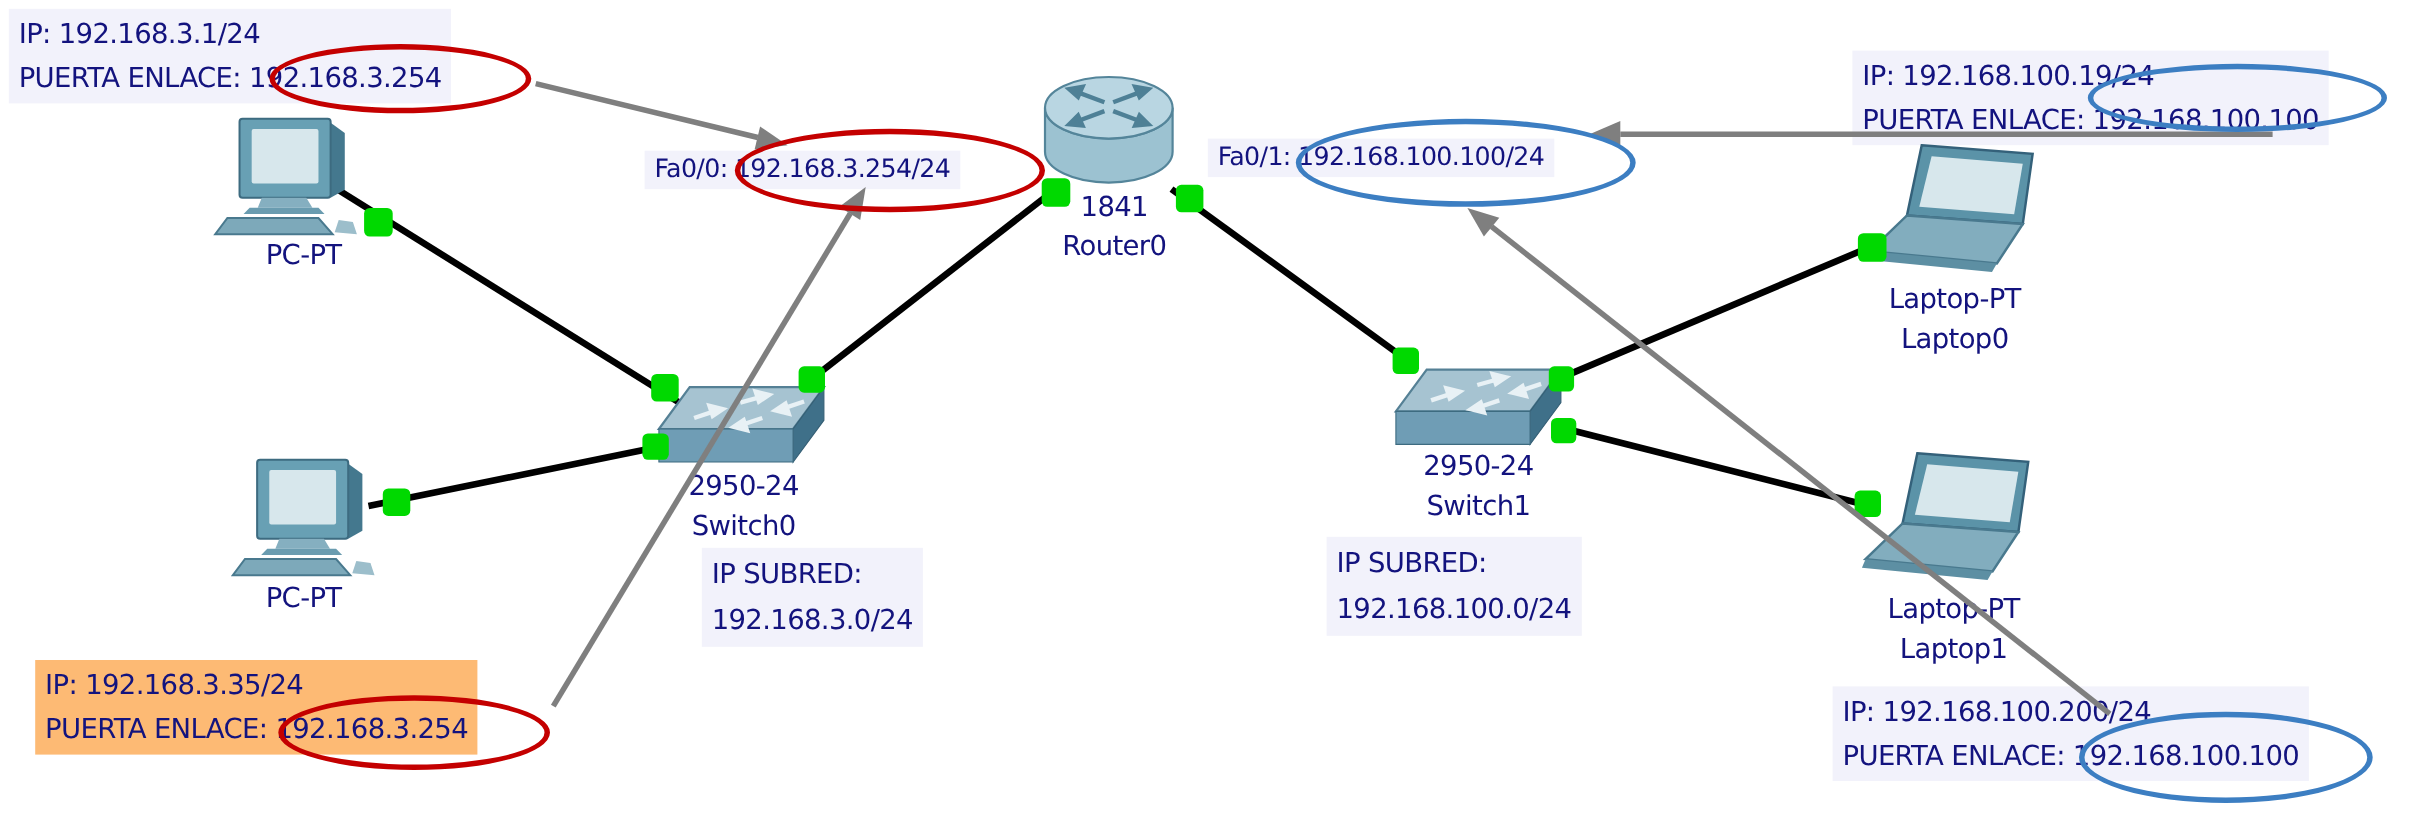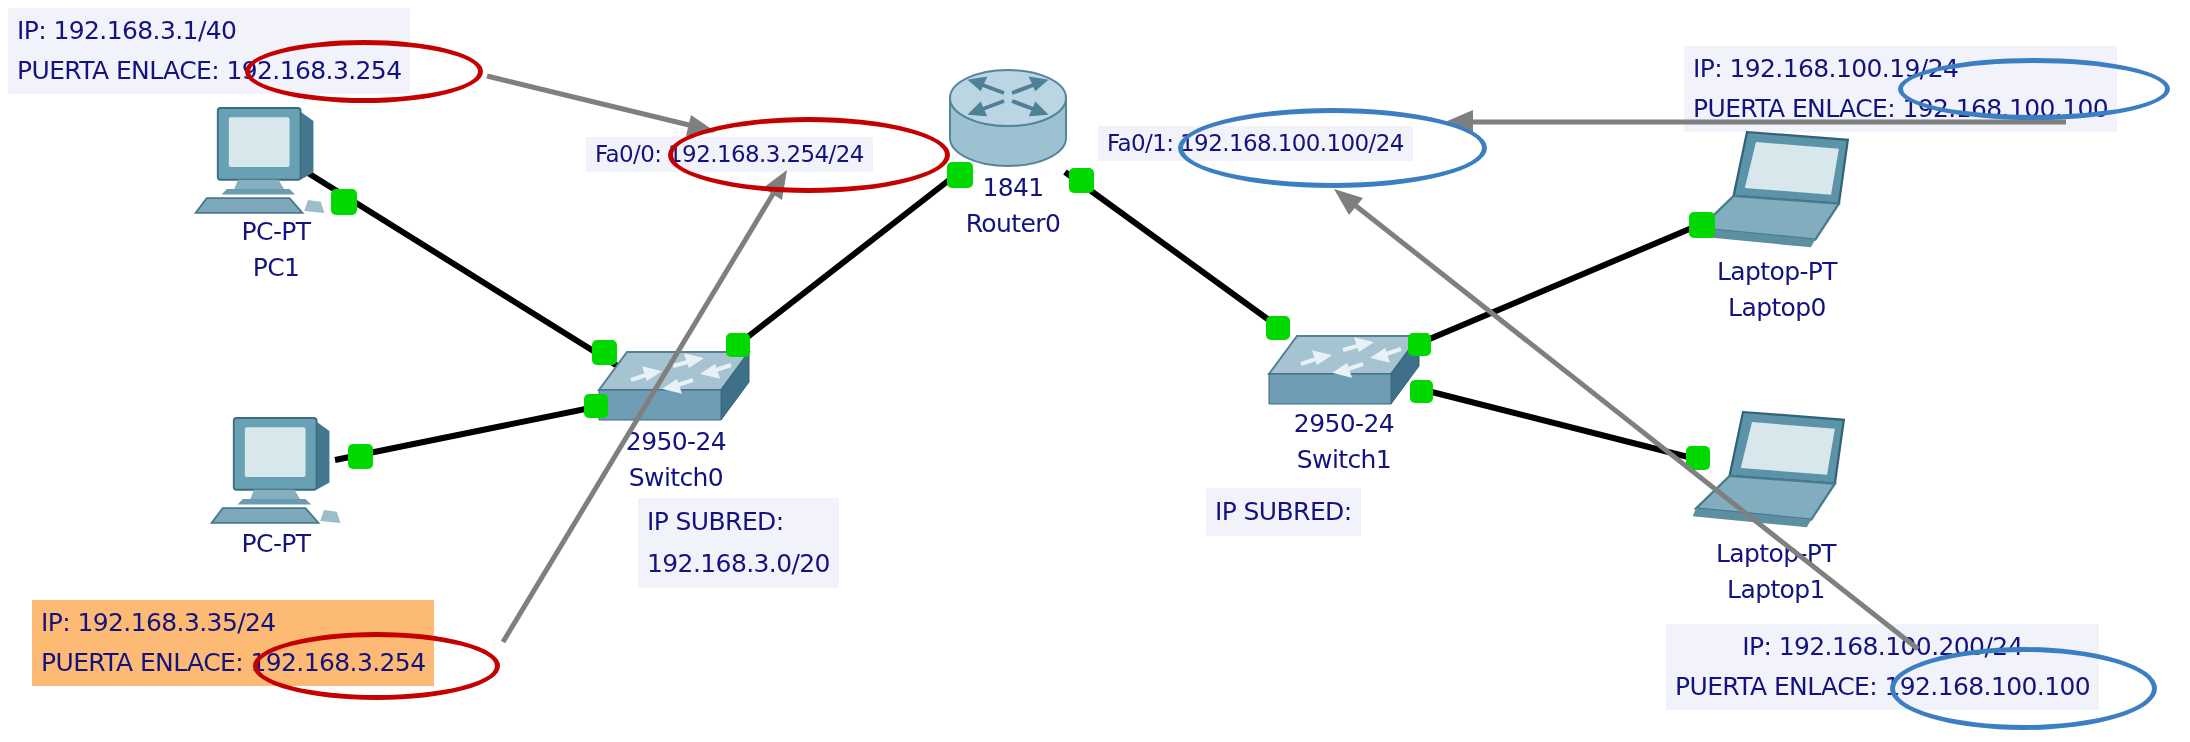--- a/index.html
+++ b/index.html
@@ -26,58 +26,58 @@
     position:absolute; border-radius:50%; border:5px solid #c40000;
     box-sizing:border-box; z-index:3; background:transparent;
   }
 </style>
 </head>
 <body>
 
 <div class="canvas" style="color: rgb(19, 19, 126);">
 
   <div class="note" style="left: 8px; top: 8px; background-color: rgb(242, 242, 251);">
-    <span>IP: 192.168.3.1/40</span>
+    <span>IP: 192.168.3.1/24</span>
     <span>PUERTA ENLACE: 192.168.3.254</span>
   </div>
 
   <div class="note" style="left: 32px; top: 600px; background-color: #fdba74;">
     <span>IP: 192.168.3.35/24</span>
     <span>PUERTA ENLACE: 192.168.3.254</span>
   </div>
 
   <div class="note" style="left: 1684px; top: 46px; background-color: rgb(242, 242, 251);">
     <span>IP: 192.168.100.19/24</span>
     <span>PUERTA ENLACE: 192.168.100.100</span>
   </div>
 
-  <div class="note" style="left: 1666px; top: 624px; background-color: rgb(242, 242, 251); text-align: center;">
+  <div class="note" style="left: 1666px; top: 624px; background-color: rgb(242, 242, 251);">
     <span>IP: 192.168.100.200/24</span>
     <span>PUERTA ENLACE: 192.168.100.100</span>
   </div>
 
   <div class="note" style="left: 638px; top: 498px; line-height: 42px; background-color: rgb(242, 242, 251);">
     <span>IP SUBRED:</span>
-    <span>192.168.3.0/20</span>
+    <span>192.168.3.0/24</span>
   </div>
 
   <div class="note" style="left: 1206px; top: 488px; line-height: 42px; background-color: rgb(242, 242, 251);">
     <span>IP SUBRED:</span>
+    <span>192.168.100.0/24</span>
   </div>
 
   <div class="portlabel" style="left: 586px; top: 137px; background-color: rgb(242, 242, 251);">
     <span>Fa0/0: 192.168.3.254/24</span>
   </div>
   <div class="portlabel" style="left: 1098px; top: 126px; background-color: rgb(242, 242, 251);">
     <span>Fa0/1: 192.168.100.100/24</span>
   </div>
 
   <div class="devlabel" style="left:156px; top:214px;">
     <span>PC-PT</span>
-    <span>PC1</span>
   </div>
   <div class="devlabel" style="left:156px; top:526px;">
     <span>PC-PT</span>
   </div>
   <div class="devlabel" style="left:556px; top:424px;">
     <span>2950-24</span>
     <span>Switch0</span>
   </div>
   <div class="devlabel" style="left:893px; top:170px;">
     <span>1841</span>

